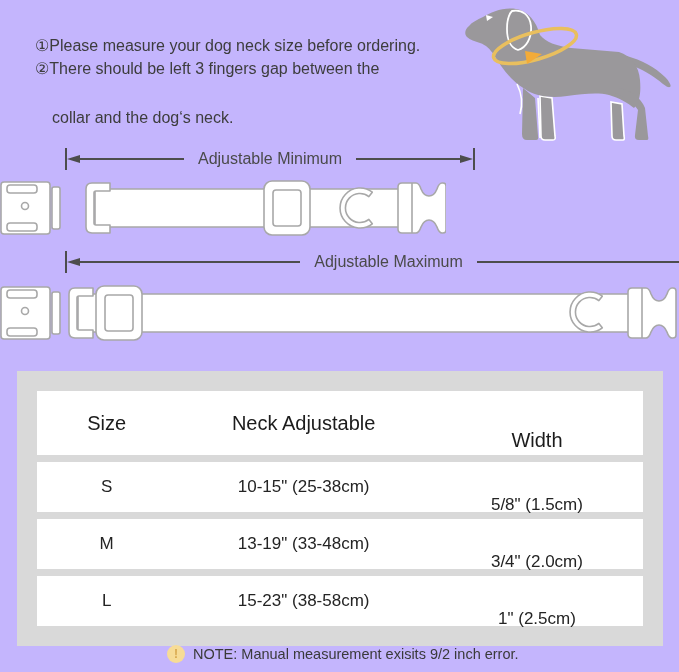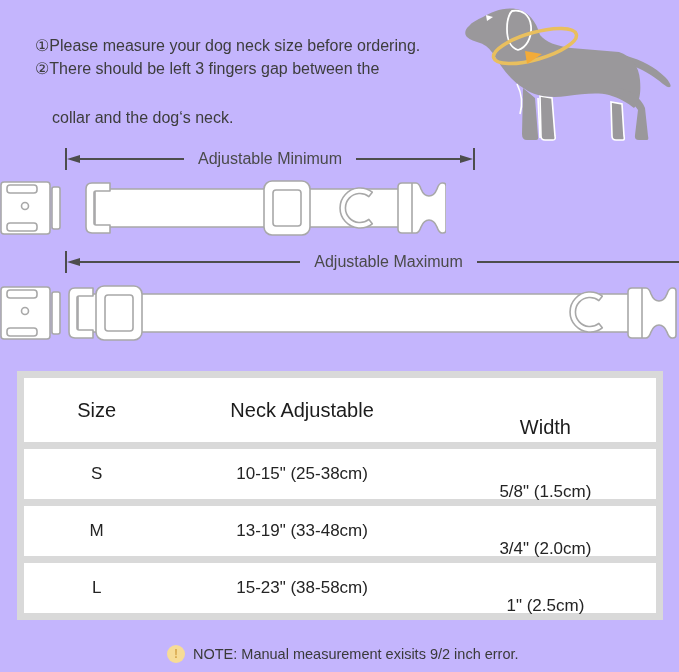--- a/index.html
+++ b/index.html
@@ -18,21 +18,21 @@
   .measure .head-left{width:0;height:0;border-top:4.5px solid transparent;border-bottom:4.5px solid transparent;border-right:13px solid #4d4d4d;flex:0 0 auto;}
   .measure .head-right{width:0;height:0;border-top:4.5px solid transparent;border-bottom:4.5px solid transparent;border-left:13px solid #4d4d4d;flex:0 0 auto;}
   .measure .line{flex:1 1 auto;height:1.6px;background:#4d4d4d;}
   .measure .label{flex:0 0 auto;margin:0 14px;font-size:16px;color:#4a4a4a;white-space:nowrap;}
   .measure-min{left:37px;top:148px;width:410px;}
   .measure-max{left:37px;top:251px;width:647px;}
   .collar{position:absolute;}
   .collar-min{left:0;top:173px;width:446px;height:70px;}
   .collar-max{left:0;top:278px;width:679px;height:72px;}
   
-  .size-table{position:absolute;left:17px;top:371px;width:646px;background:#d9d9d9;padding:7px;box-sizing:border-box;}
+  .size-table{position:absolute;left:17px;top:371px;width:646px;background:#d9d9d9;padding:20px;box-sizing:border-box;}
   .trow{background:#ffffff;display:flex;align-items:center;margin-bottom:7px;}
   .trow:last-child{margin-bottom:0;}
   .trow.header{height:64px;font-size:20px;color:#1c1c1c;}
   .trow.body{height:50px;font-size:17px;color:#242424;}
   .tcell{text-align:center;}
   .c1{width:23%;} .c2{width:42%;} .c3{width:35%;margin-top:35px;}
   
   .note{position:absolute;left:167px;top:645px;display:flex;align-items:center;color:#3a3a3a;font-size:14.5px;}
   .note-icon{width:18px;height:18px;border-radius:50%;background:#f7dc96;color:#d8a94e;
     font-weight:bold;font-size:12px;line-height:18px;text-align:center;margin-right:8px;flex:0 0 auto;}

